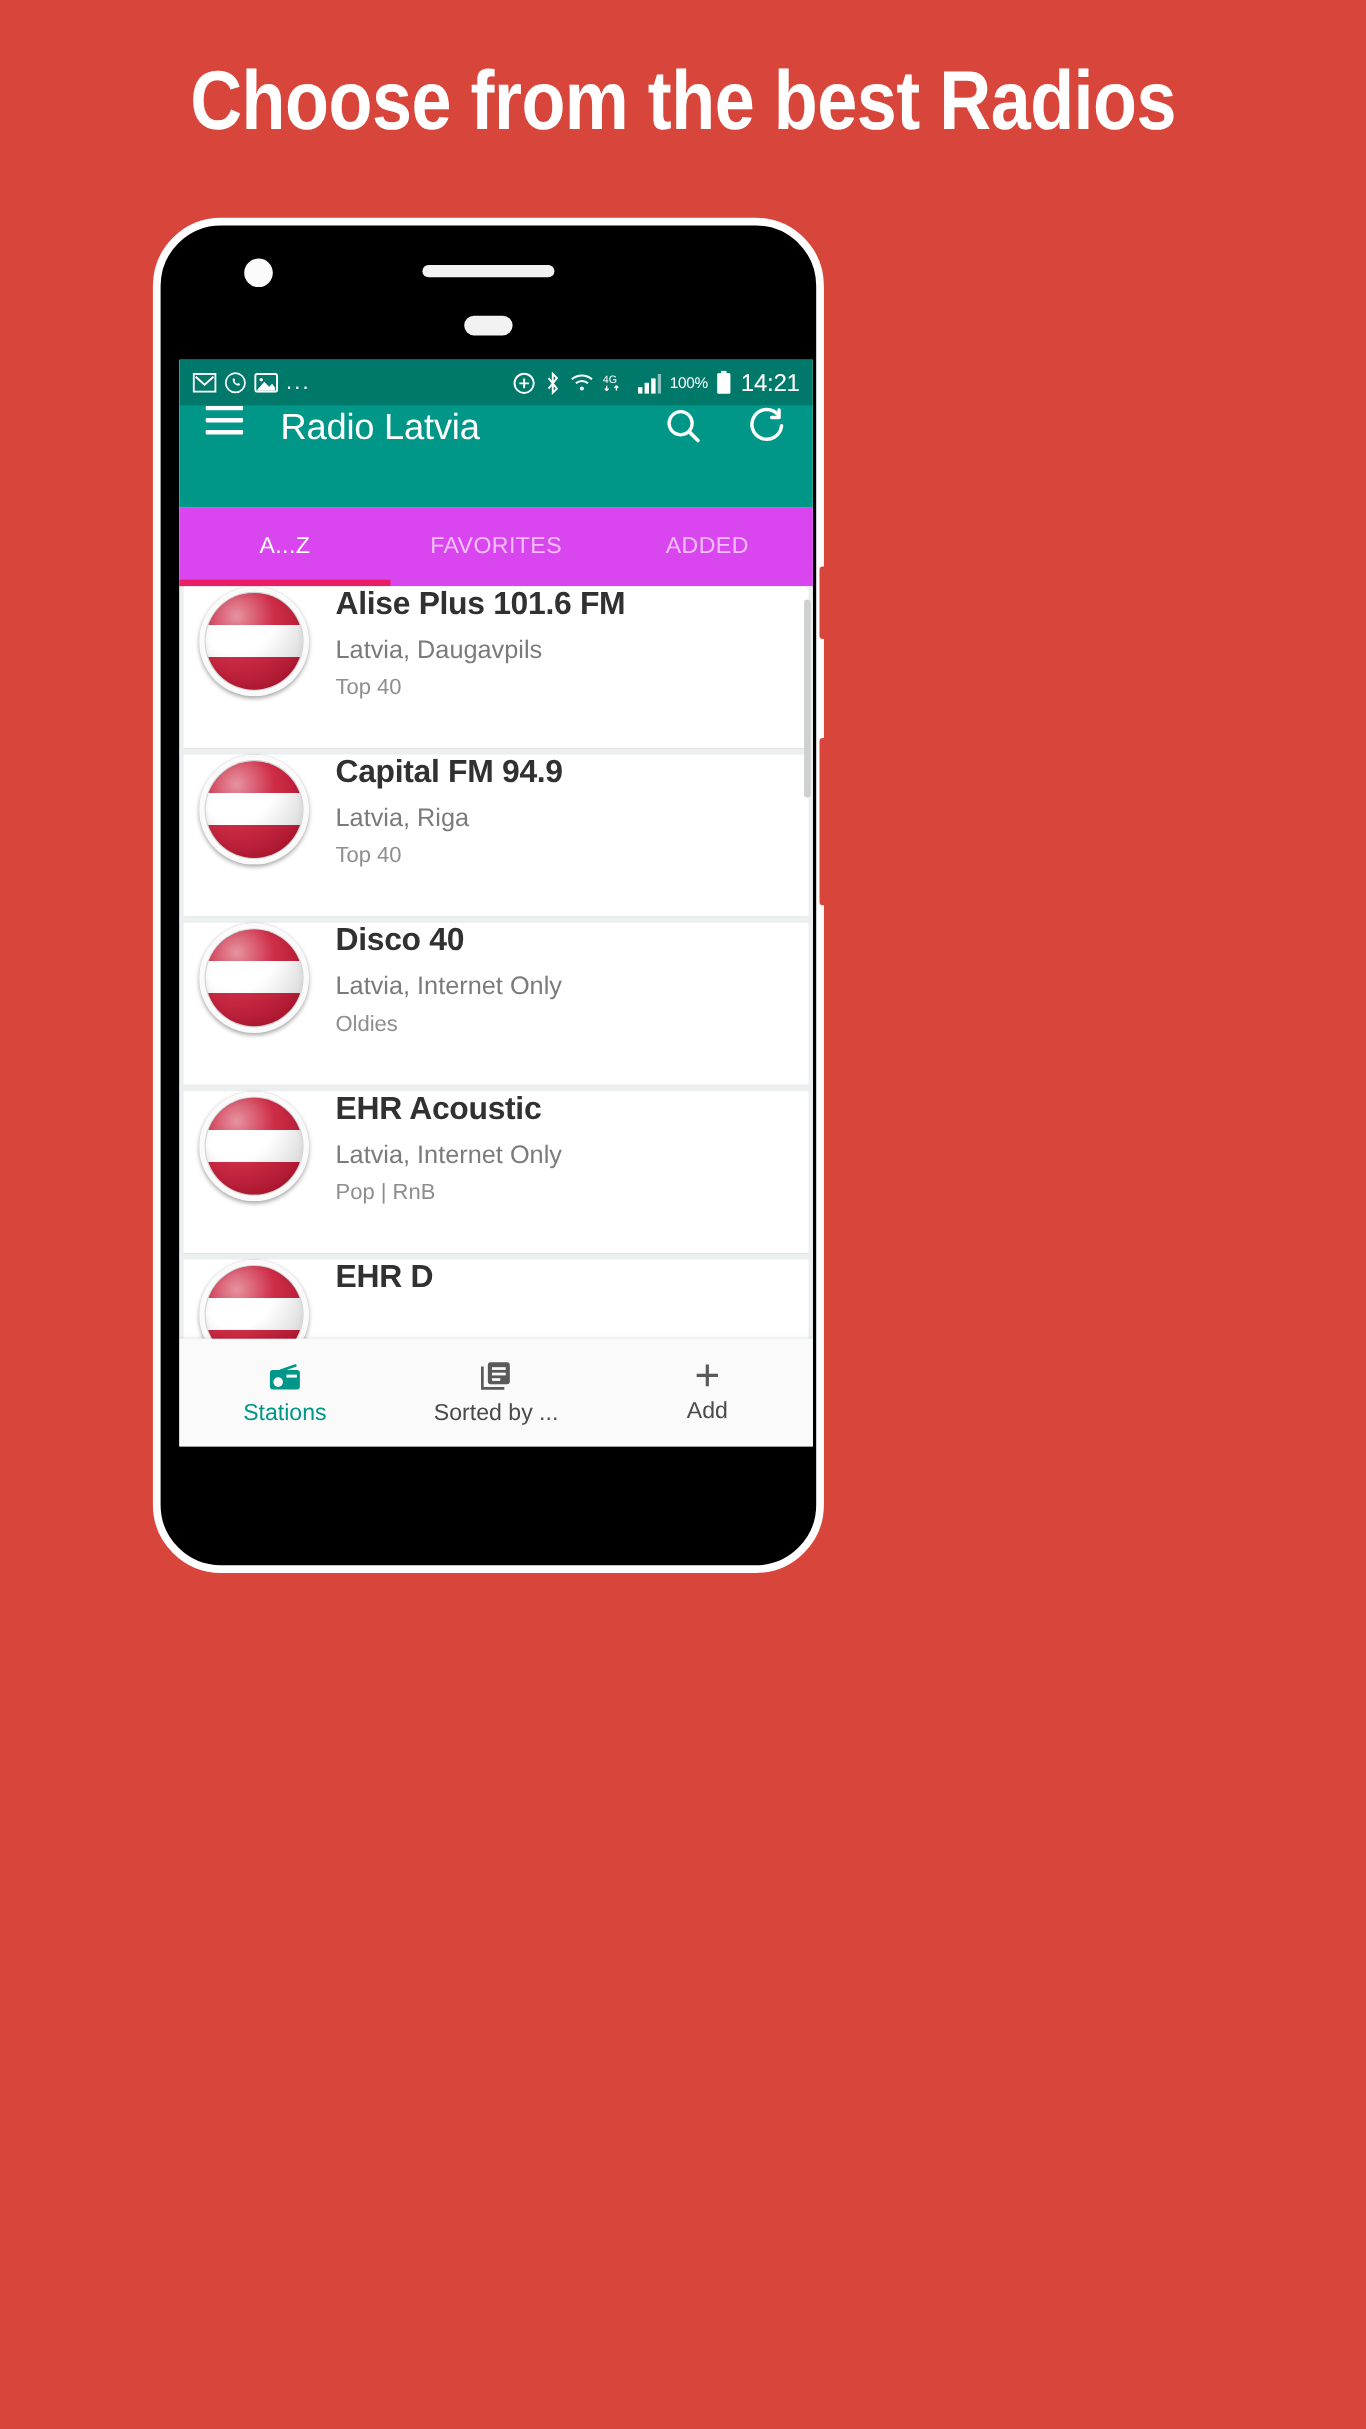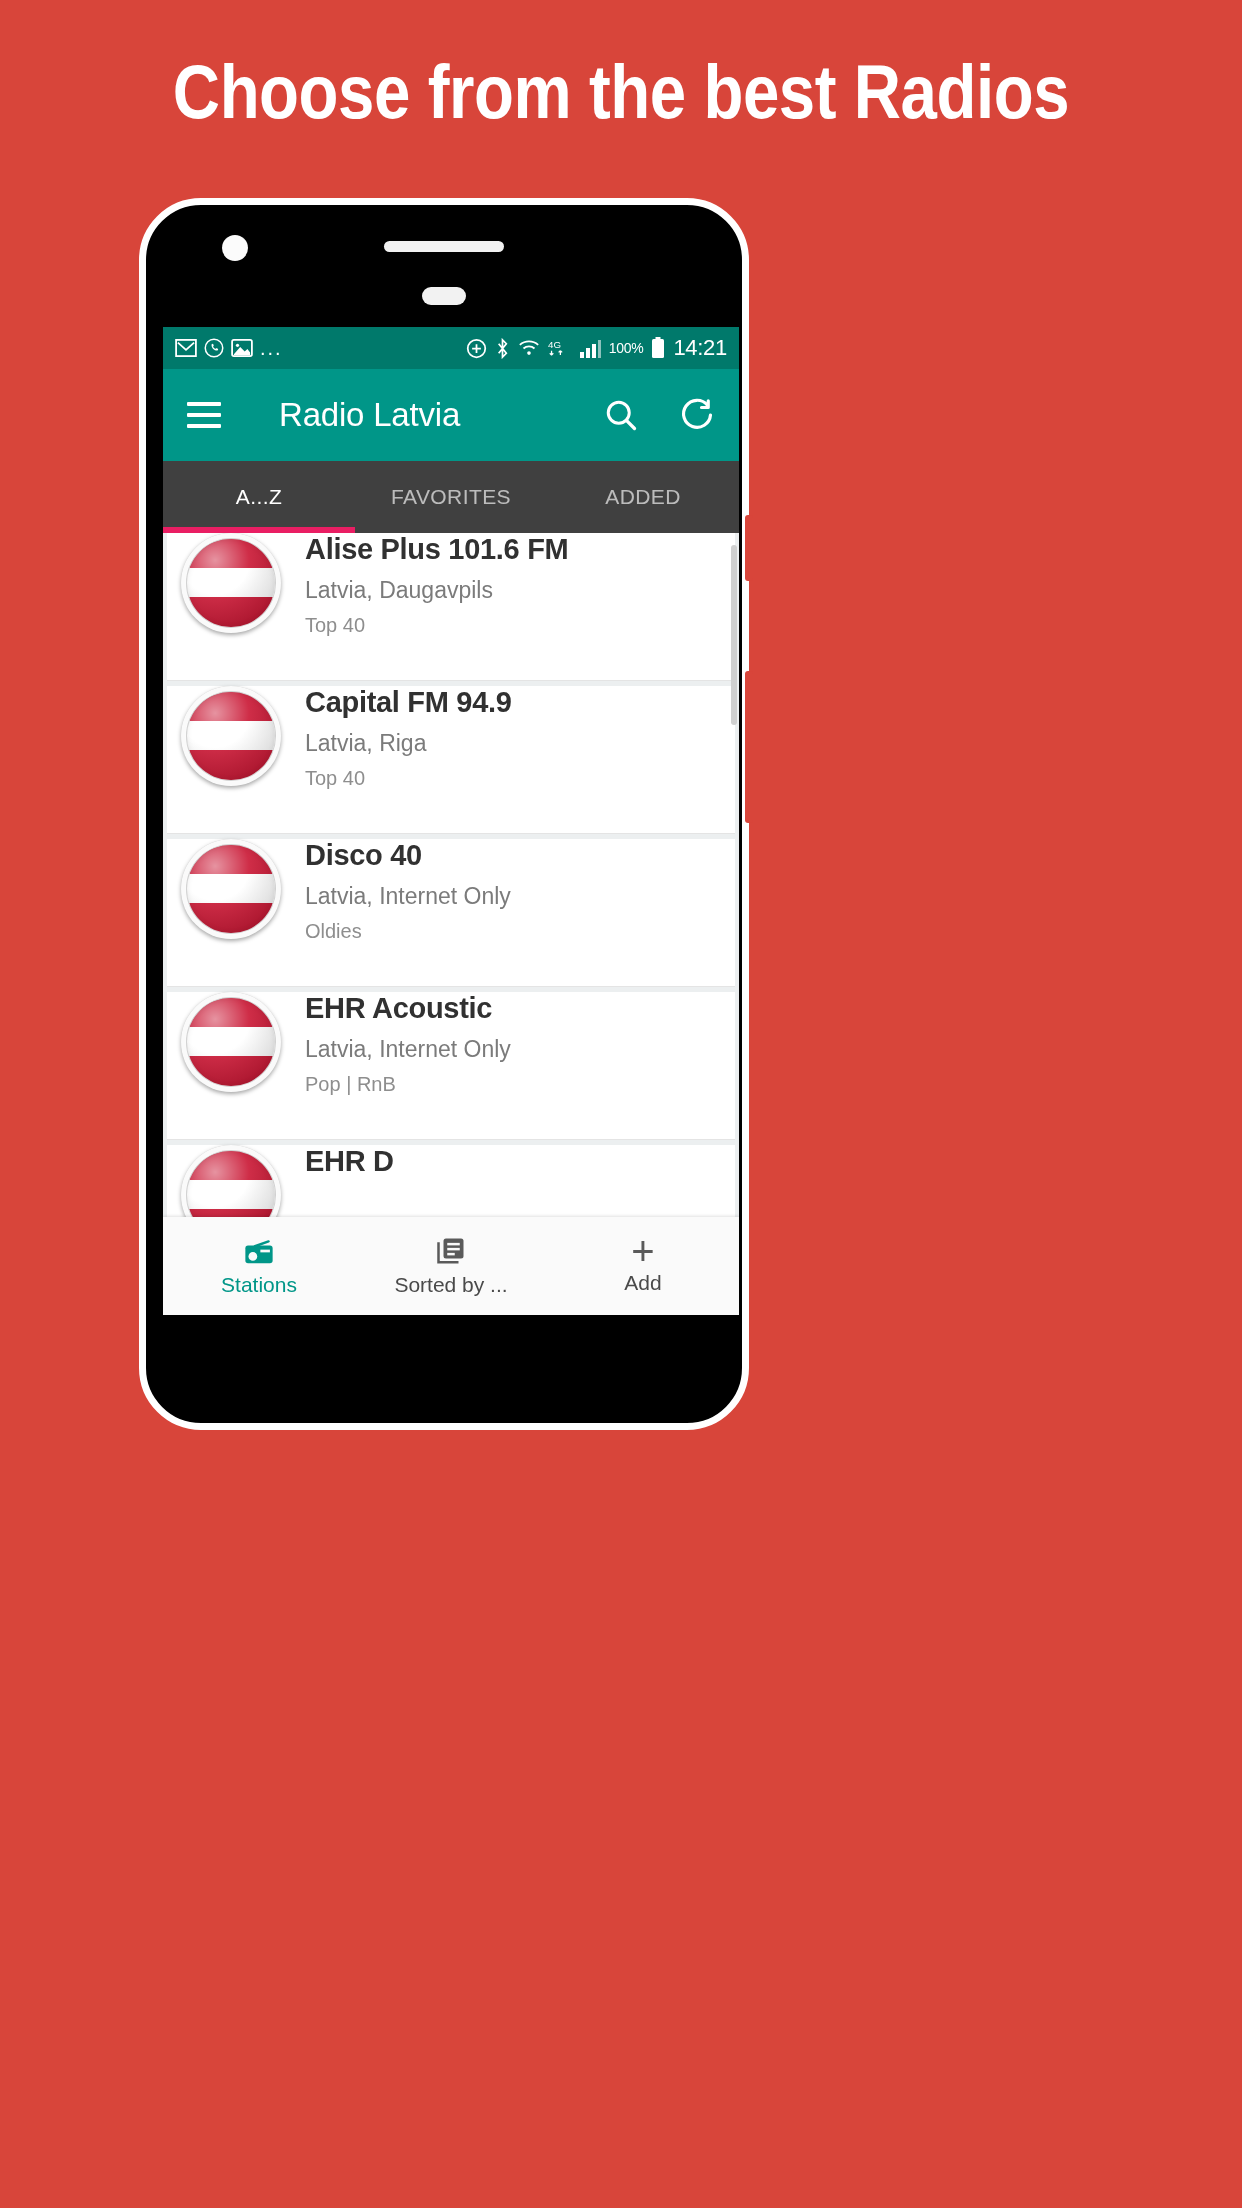--- a/index.html
+++ b/index.html
@@ -79,34 +79,34 @@
   .sb-left { display: flex; align-items: center; gap: 7px; }
   .sb-right { margin-left: auto; display: flex; align-items: center; gap: 8px; }
   .sb-ico { display: block; }
   .sb-dots { font-size: 20px; line-height: 12px; letter-spacing: 2px; }
   .sb-pct { font-size: 14px; font-weight: 400; letter-spacing: -0.3px;}
   .sb-time { font-size: 22px; letter-spacing: -0.3px; }
 
   
   .appbar {
     height: 92px; background: #009688;
-    display: flex; align-items: center;
-    padding: 0 24px; flex: none; gap: 24px;
+    display: flex; align-items: flex-start;
+    padding: 0 24px; flex: none;
   }
   .hamburger { width: 34px; height: 26px; display:flex; flex-direction:column; justify-content:space-between; cursor:pointer;}
   .hamburger i { display:block; height: 4px; background:#fff; border-radius: 1px;}
   .appbar-title {
     color: #fff; font-size: 33px; margin-left: 34px;
     letter-spacing: -0.2px;
   }
   .appbar-actions { margin-left: auto; display: flex; align-items: center; gap: 40px; }
 
   
   .tabs {
-    height: 72px; background: #404040;
+    height: 72px; background: #d946ef;
     display: flex; flex: none; position: relative;
   }
   .tab {
     flex: 1; display: flex; align-items: center; justify-content: center;
     color: rgba(255,255,255,0.65);
     font-size: 21px; letter-spacing: 0.4px;
   }
   .tab.active { color: #ffffff; }
   .tab-indicator {
     position: absolute; bottom: 0; left: 0;

